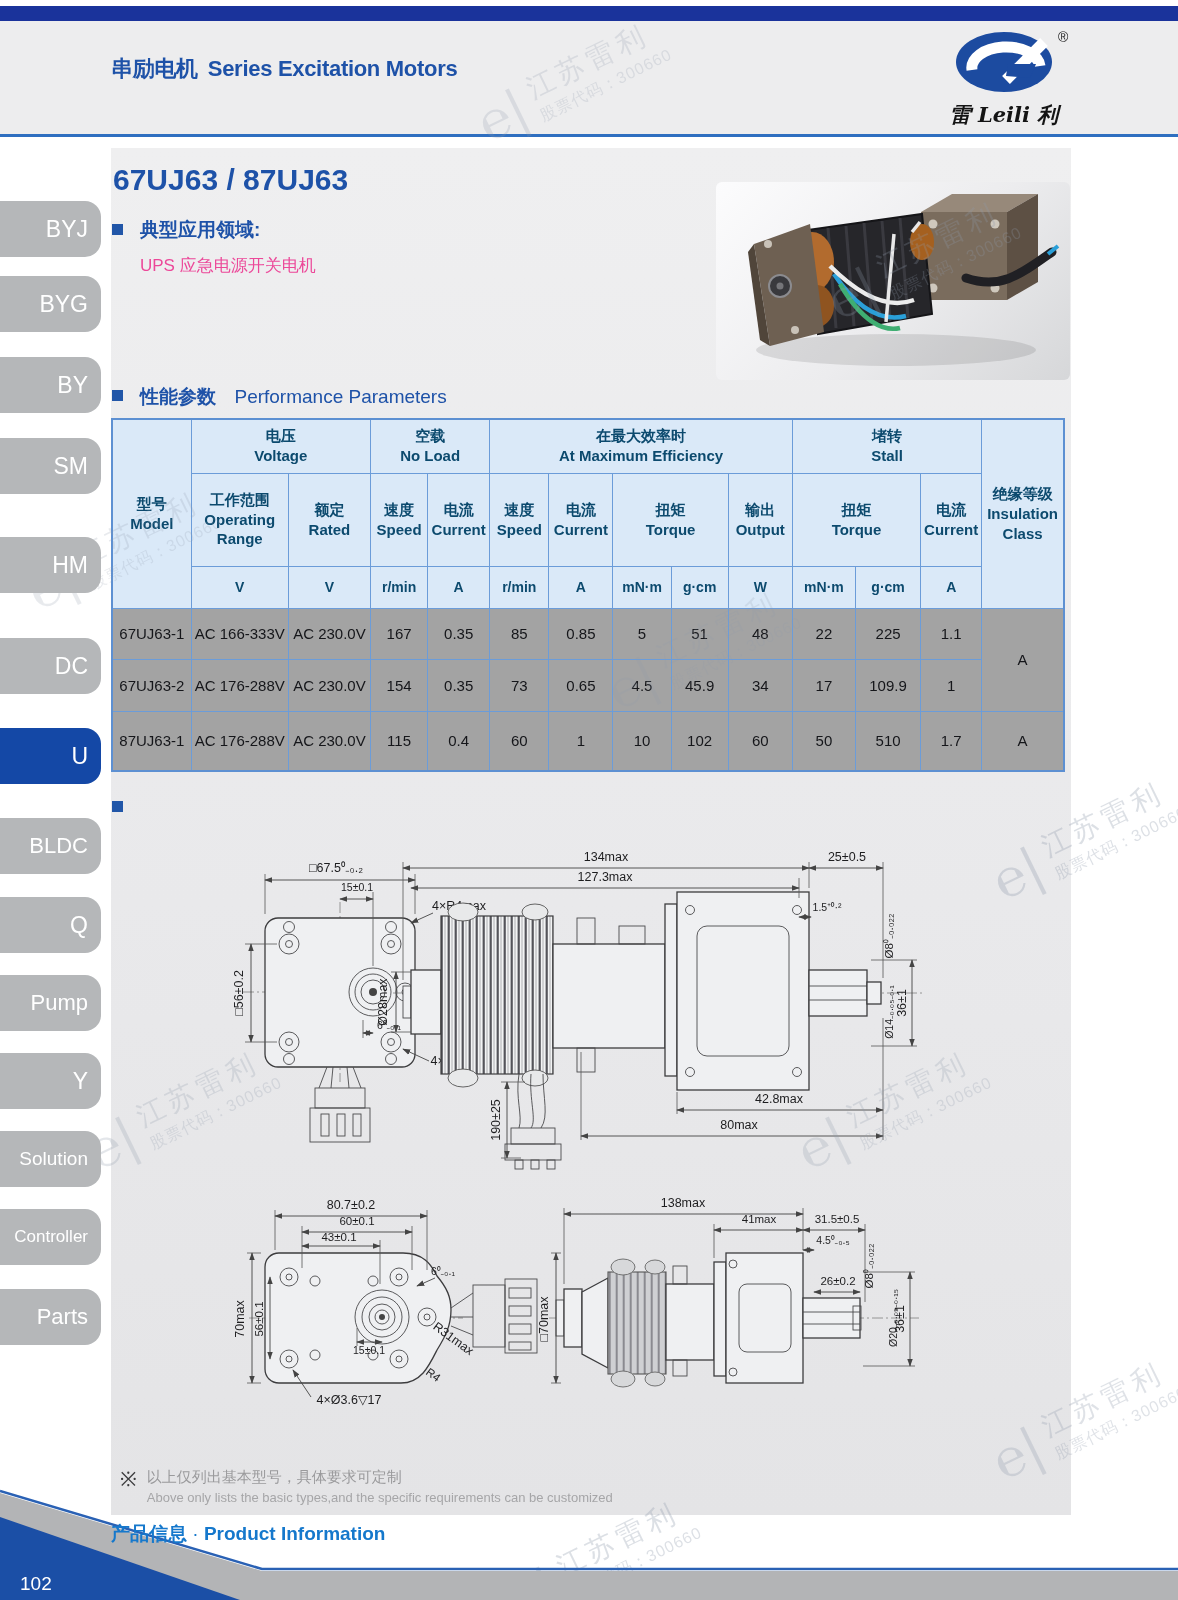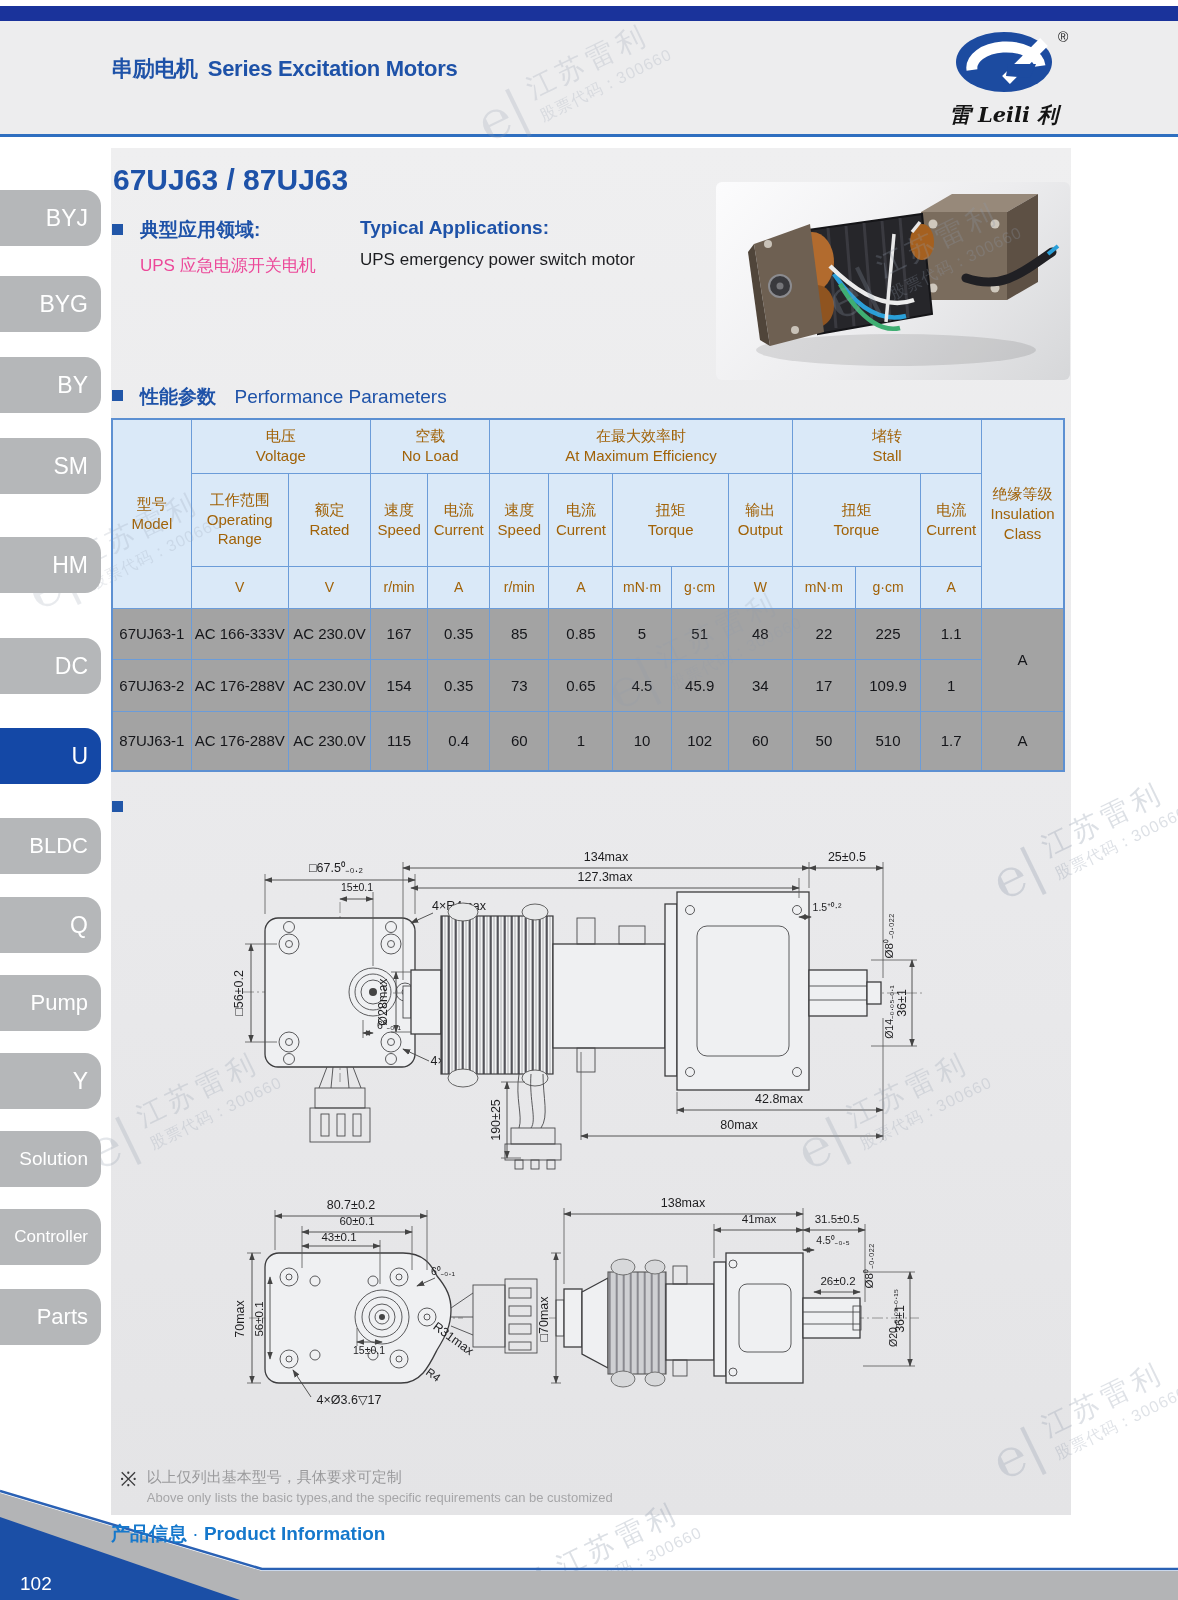--- a/index.html
+++ b/index.html
@@ -35,21 +35,21 @@
 
   .photo { position:absolute; left:716px; top:182px; width:354px; height:198px; border-radius:6px;
            background:linear-gradient(135deg,#fcfcfd 0%, #ececee 55%, #d6d7d9 100%); z-index:2; overflow:hidden;}
 
   .sec-head { position:absolute; z-index:3; white-space:nowrap; }
 
   
   .ptable { position:absolute; left:111px; top:418px; z-index:3; }
   table { border-collapse:collapse; table-layout:fixed; width:954px; border:2px solid #5d90d2; background:#fdfeff;}
   th, td { border:1px solid #6b9cd9; text-align:center; vertical-align:middle; padding:0; }
-  thead th { background:#dae9f8; color:#a16207; font-weight:normal; font-size:15px; line-height:1.32; }
+  thead th { background:#dae9f8; color:#0c4a6e; font-weight:bold; font-size:15px; line-height:1.32; }
   thead th span { display:block; }
   th.unit { height:42px; font-size:14px; }
   tbody td { color:#15161a; font-size:15px; background:#a3a3a3; }
 
   
   .mech { position:absolute; left:111px; top:820px; z-index:3; }
   .ol   { fill:#eff0f2; stroke:#3c3c3e; stroke-width:1.3; }
   .ol2  { fill:none; stroke:#4a4a4c; stroke-width:0.9; }
   .olf  { fill:#eff0f2; stroke:#4a4a4c; stroke-width:0.9; }
   .dim  { stroke:#444; stroke-width:0.9; fill:none; marker-start:url(#aS); marker-end:url(#aE); }
@@ -93,45 +93,41 @@
 
   <svg class="logo" width="126" height="110" viewBox="0 0 126 110">
     <ellipse cx="56" cy="38" rx="48" ry="30" fill="#1c4ba0"></ellipse>
     <path d="M24,46 A34,21 0 1 1 92,42" stroke="#ffffff" stroke-width="11" fill="none"></path>
     <path d="M58,56 L96,18" stroke="#ffffff" stroke-width="11" fill="none"></path>
     <path d="M60,40 L88,40 L82,54 L58,52 Z" fill="#1c4ba0"></path>
     <text x="110" y="18" font-size="14" fill="#1a1a1a">®</text>
     <text x="56" y="98" text-anchor="middle" font-size="21" font-style="italic" font-weight="bold" font-family="DejaVu Serif, serif" fill="#141414">雷 Leili 利</text>
   </svg>
 
-  <div class="tab" style="top:190px"><span>BYJ</span></div>
+  <div class="tab" style="top:201px"><span>BYJ</span></div>
   <div class="tab" style="top:276px"><span>BYG</span></div>
   <div class="tab" style="top:357px"><span>BY</span></div>
   <div class="tab" style="top:438px"><span>SM</span></div>
   <div class="tab" style="top:537px"><span>HM</span></div>
   <div class="tab" style="top:638px"><span>DC</span></div>
   <div class="tab active" style="top:728px"><span>U</span></div>
   <div class="tab s22" style="top:818px"><span>BLDC</span></div>
   <div class="tab" style="top:897px"><span>Q</span></div>
   <div class="tab s22" style="top:975px"><span>Pump</span></div>
   <div class="tab" style="top:1053px"><span>Y</span></div>
   <div class="tab s20" style="top:1131px"><span>Solution</span></div>
   <div class="tab s17" style="top:1209px"><span>Controller</span></div>
   <div class="tab s22" style="top:1289px"><span>Parts</span></div>
 
   <div class="model-title">67UJ63 / 87UJ63</div>
 
   <div class="bullet" style="left:112px; top:224px"></div>
   <div class="apps">
     <div class="sec-zh">典型应用领域:</div>
     <div class="row2">UPS 应急电源开关电机</div>
-  </div>
-  <div class="apps-en">
-    <div class="sec-en" style="font-weight:bold">Typical Applications:</div>
-    <div class="row2">UPS emergency power switch motor</div>
   </div>
 
   <div class="photo">
     <svg width="354" height="198" viewBox="0 0 354 198">
       <ellipse cx="180" cy="168" rx="140" ry="16" fill="rgba(0,0,0,0.10)"></ellipse>
 
       <polygon points="205,30 236,12 322,12 291,30" fill="#97897a"></polygon>
       <polygon points="291,30 322,12 322,100 291,118" fill="#5d5044"></polygon>
       <rect x="205" y="30" width="86" height="88" fill="#7a6c5d"></rect>
       <circle cx="217" cy="42" r="4.5" fill="#cfc8bd"></circle>

